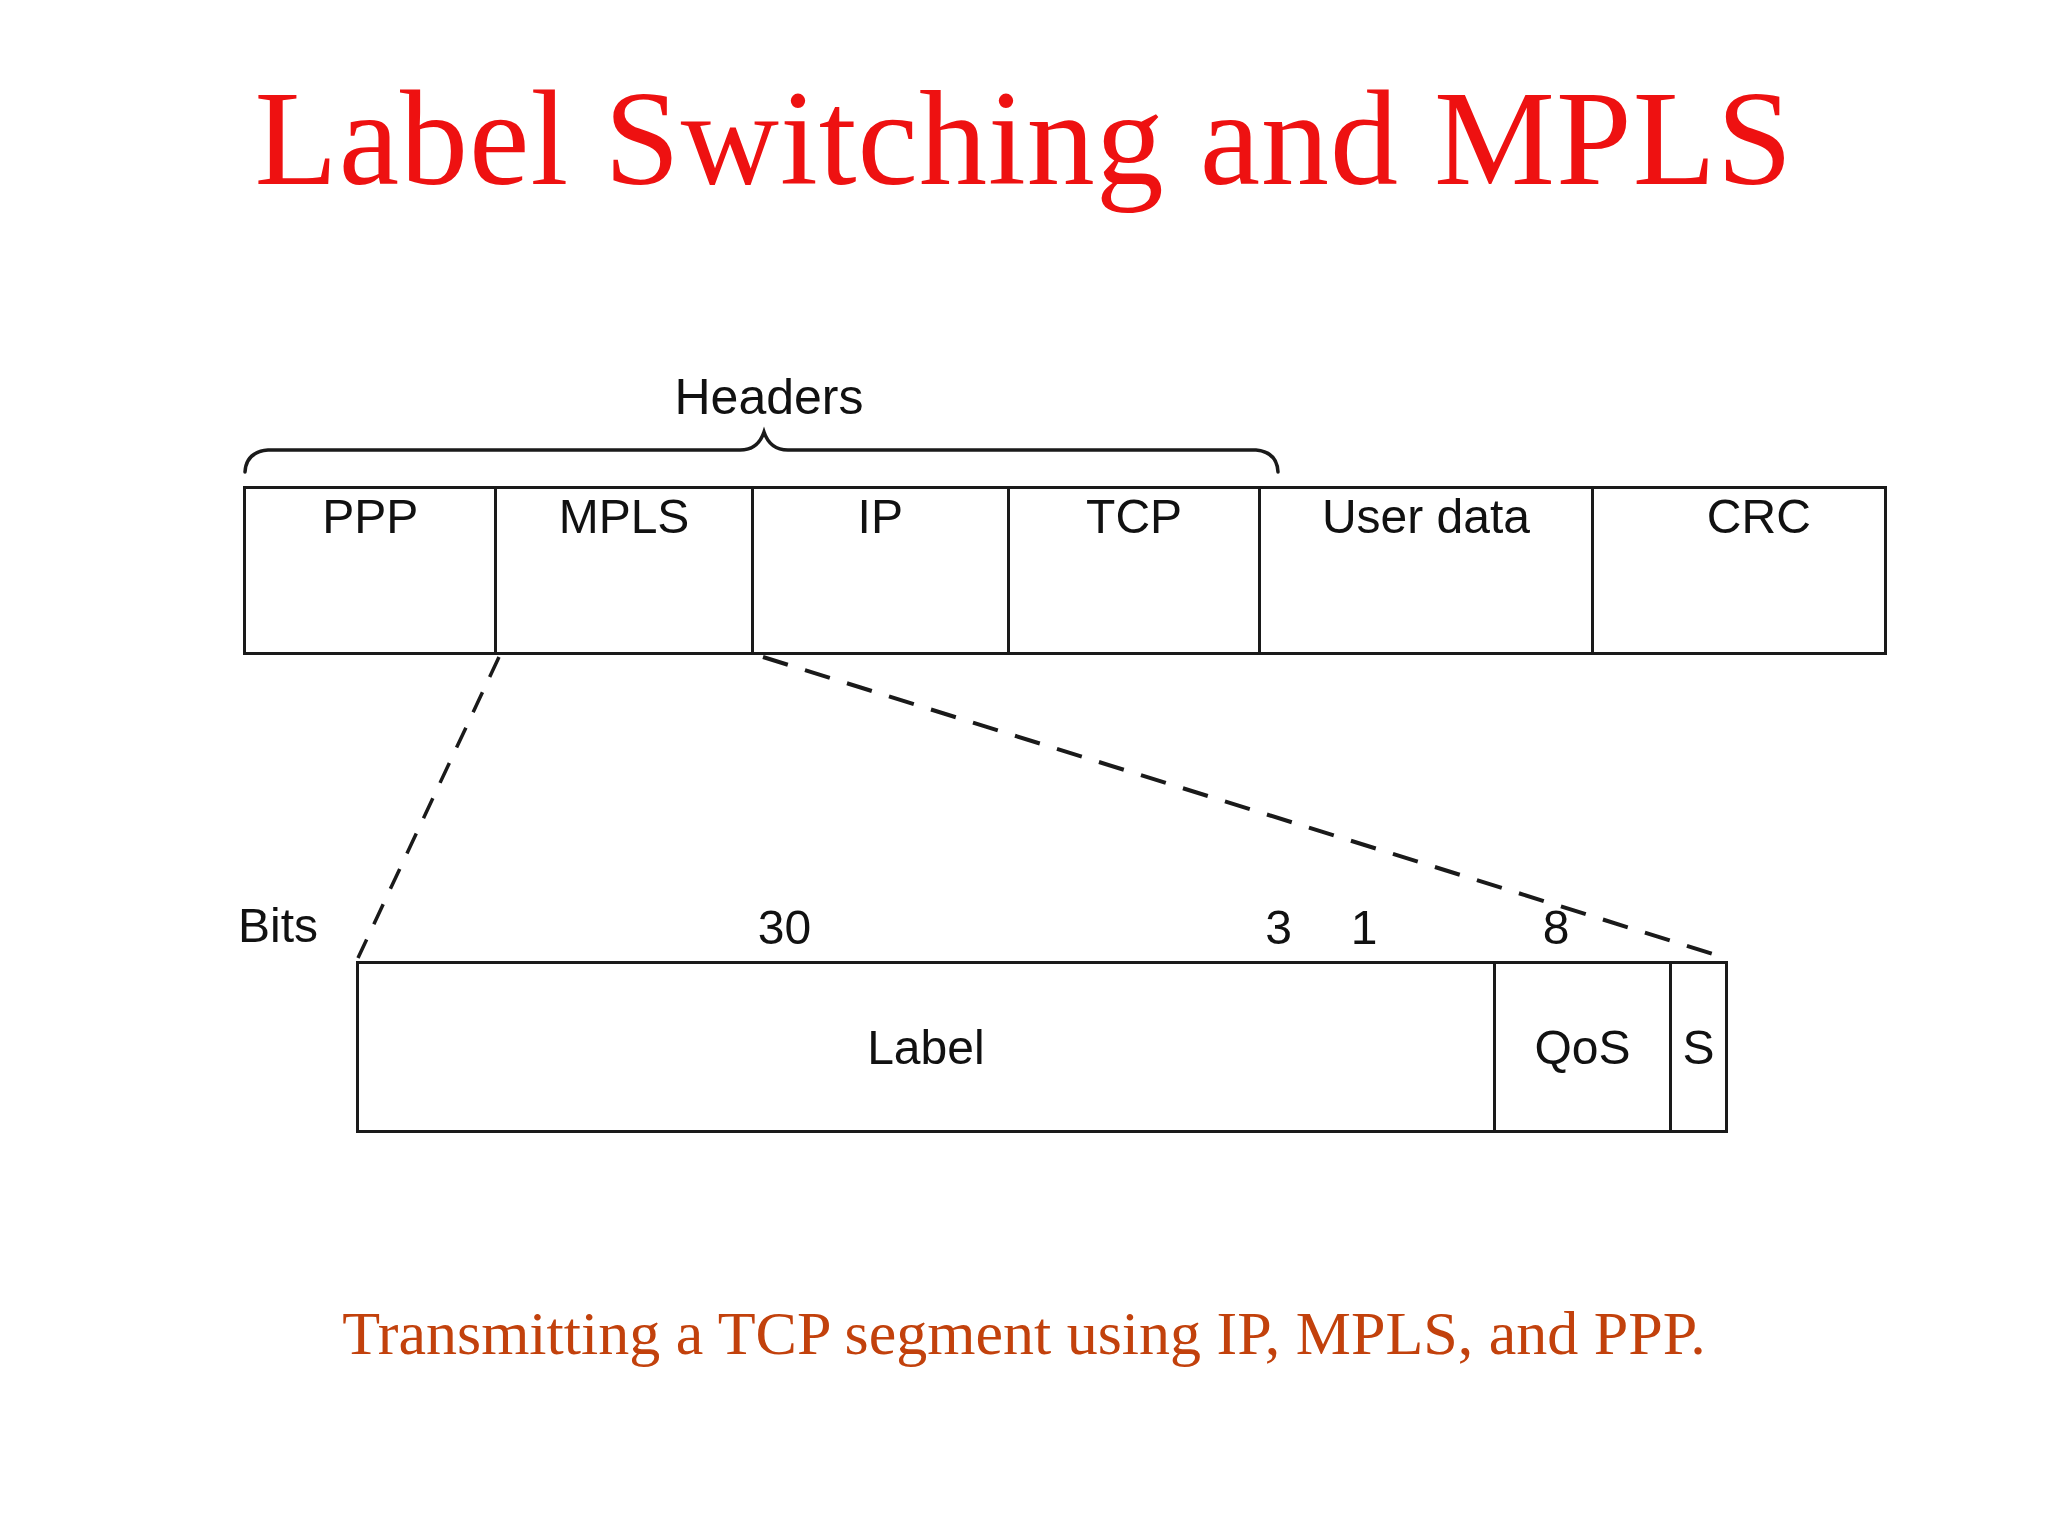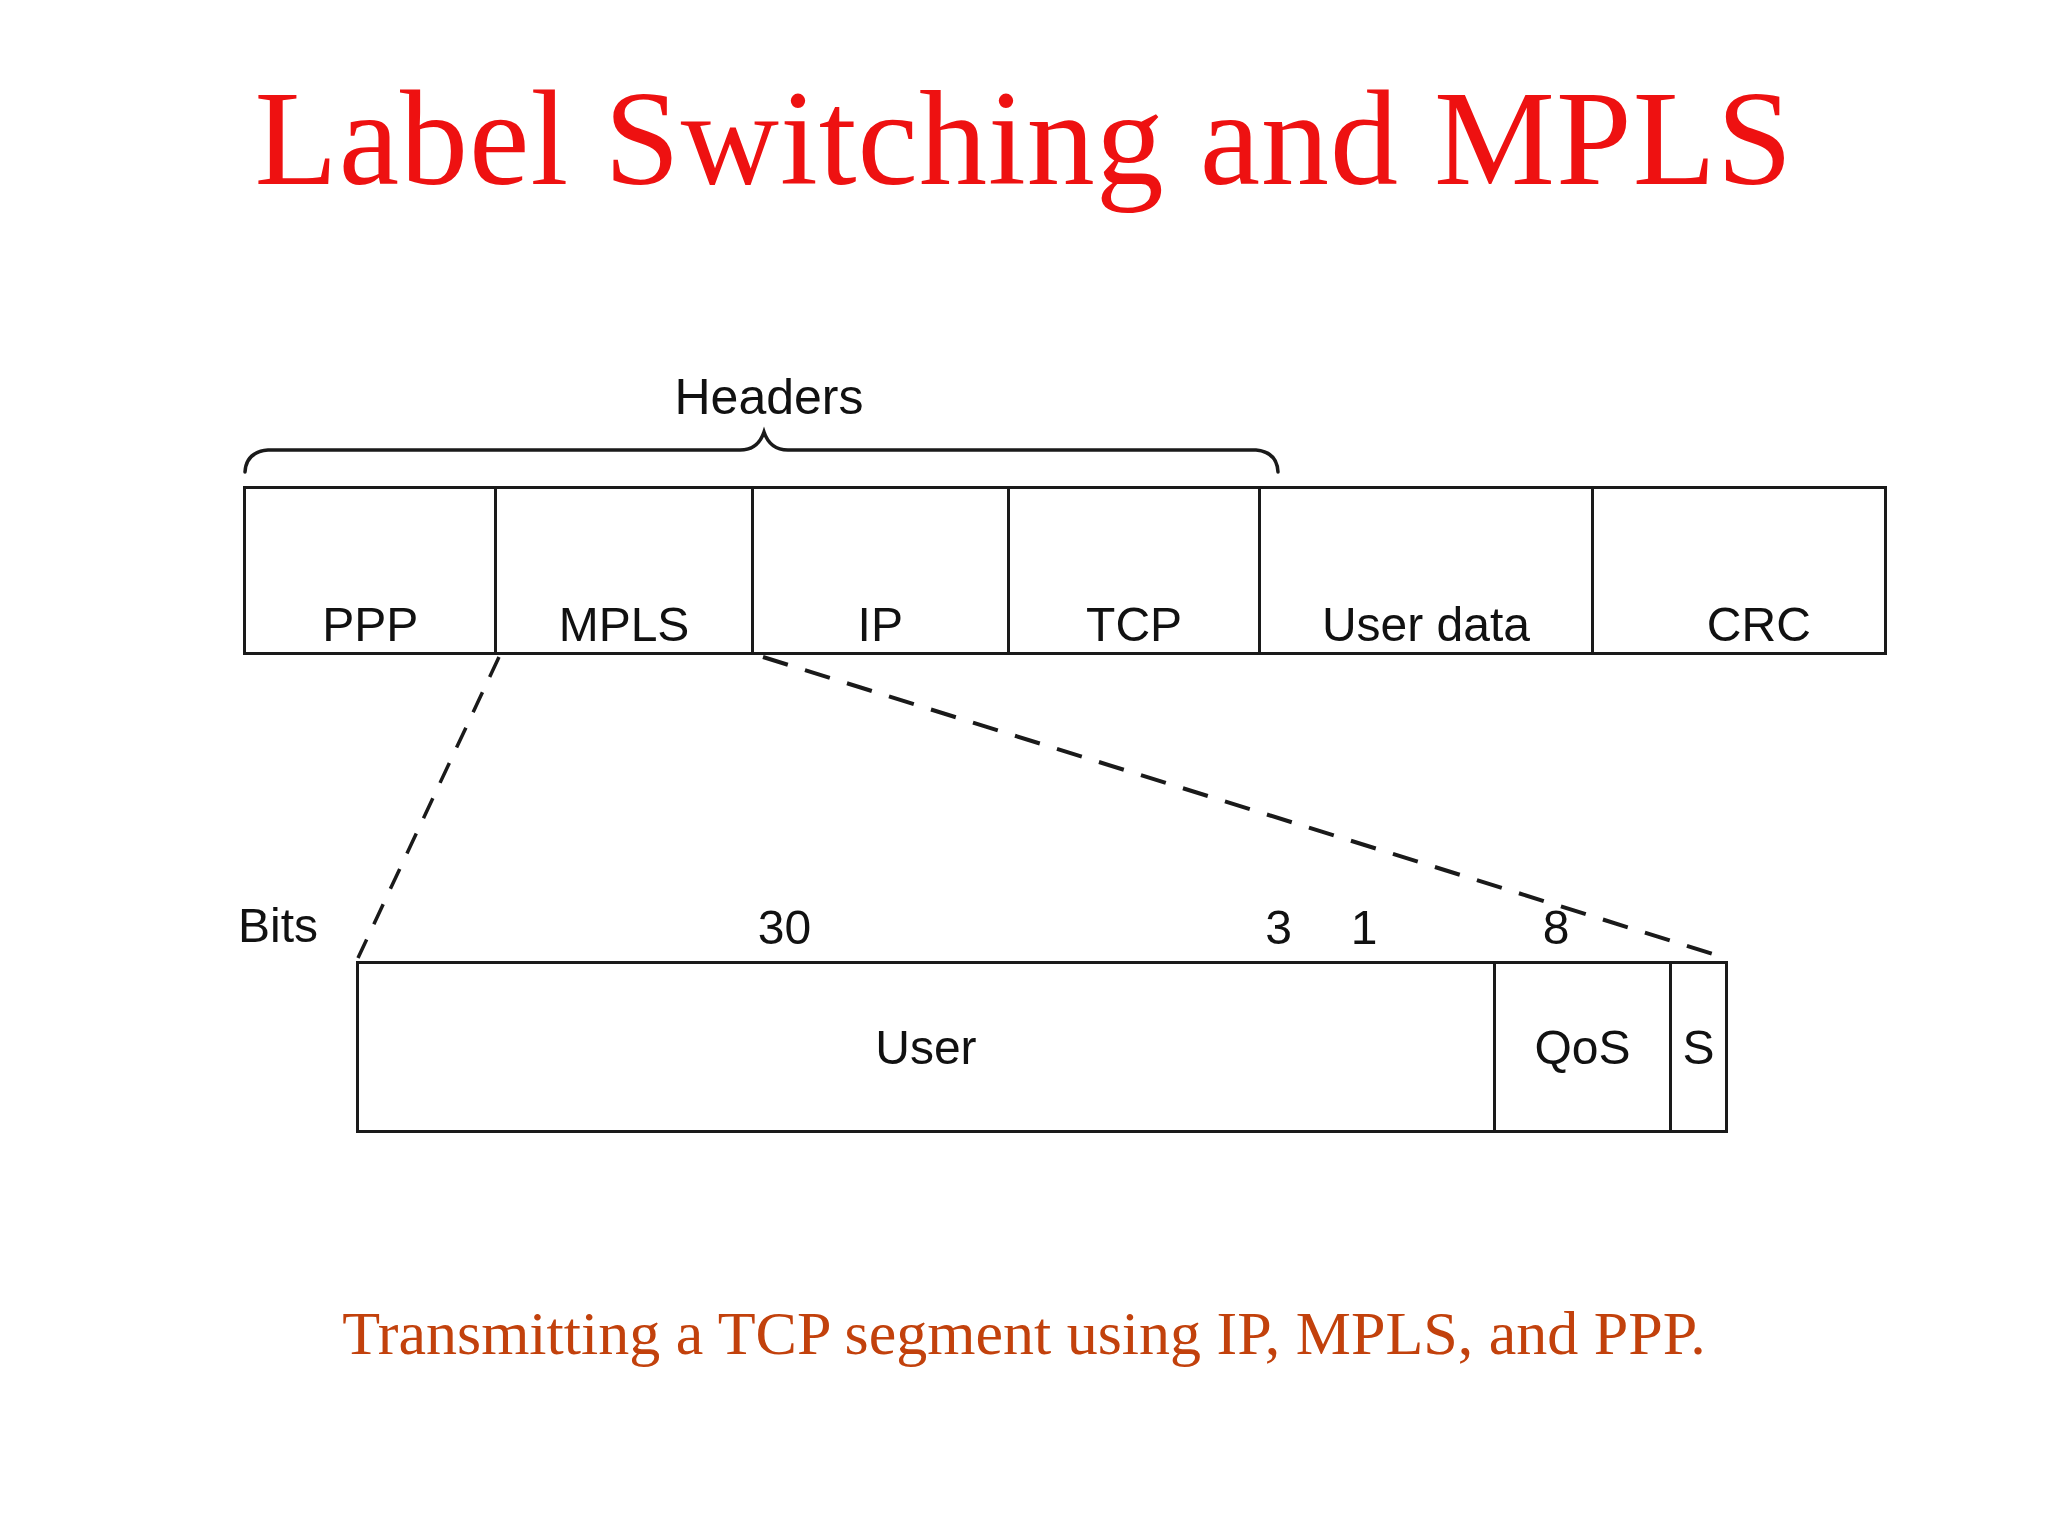--- a/index.html
+++ b/index.html
@@ -53,21 +53,21 @@
     top: 486px;
     width: 1644px;
     height: 169px;
     display: flex;
     border: 3px solid #1a1a1a;
     box-sizing: border-box;
     background: #ffffff;
   }
   .packet-row .cell {
     display: flex;
-    align-items: flex-end;
+    align-items: flex-start;
     justify-content: center;
     font-size: 48px;
     box-sizing: border-box;
     border-right: 3px solid #1a1a1a;
     white-space: nowrap;
   }
   .packet-row .cell:last-child { border-right: none; margin-left: 40px; }
   .g-ppp  { flex: 258 0 0; }
   .g-mpls { flex: 263 0 0; }
   .g-ip   { flex: 263 0 0; }
@@ -184,21 +184,21 @@
     <div class="bcell g-s">
       <span>1</span>
     </div>
     <div class="bcell g-ttl">
       <span>8</span>
     </div>
   </div>
 
   <div class="mpls-row">
     <div class="cell g-label">
-      <span>User</span>
+      <span>Label</span>
     </div>
     <div class="cell g-qos">
       <span>QoS</span>
     </div>
     <div class="cell g-s">
       <span>S</span>
     </div>
   </div>
 
   <div class="caption">Transmitting a TCP segment using IP, MPLS, and PPP.</div>

